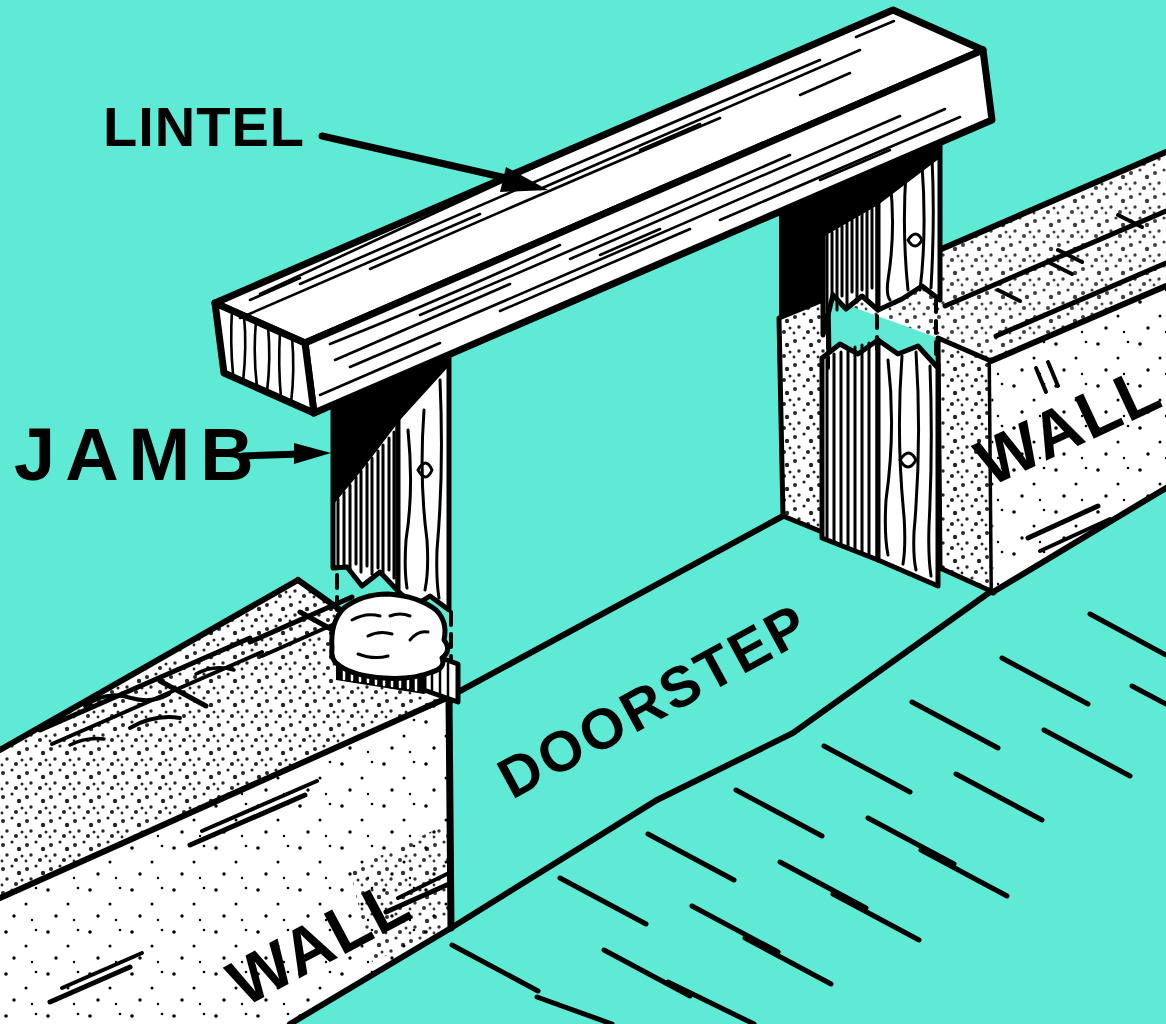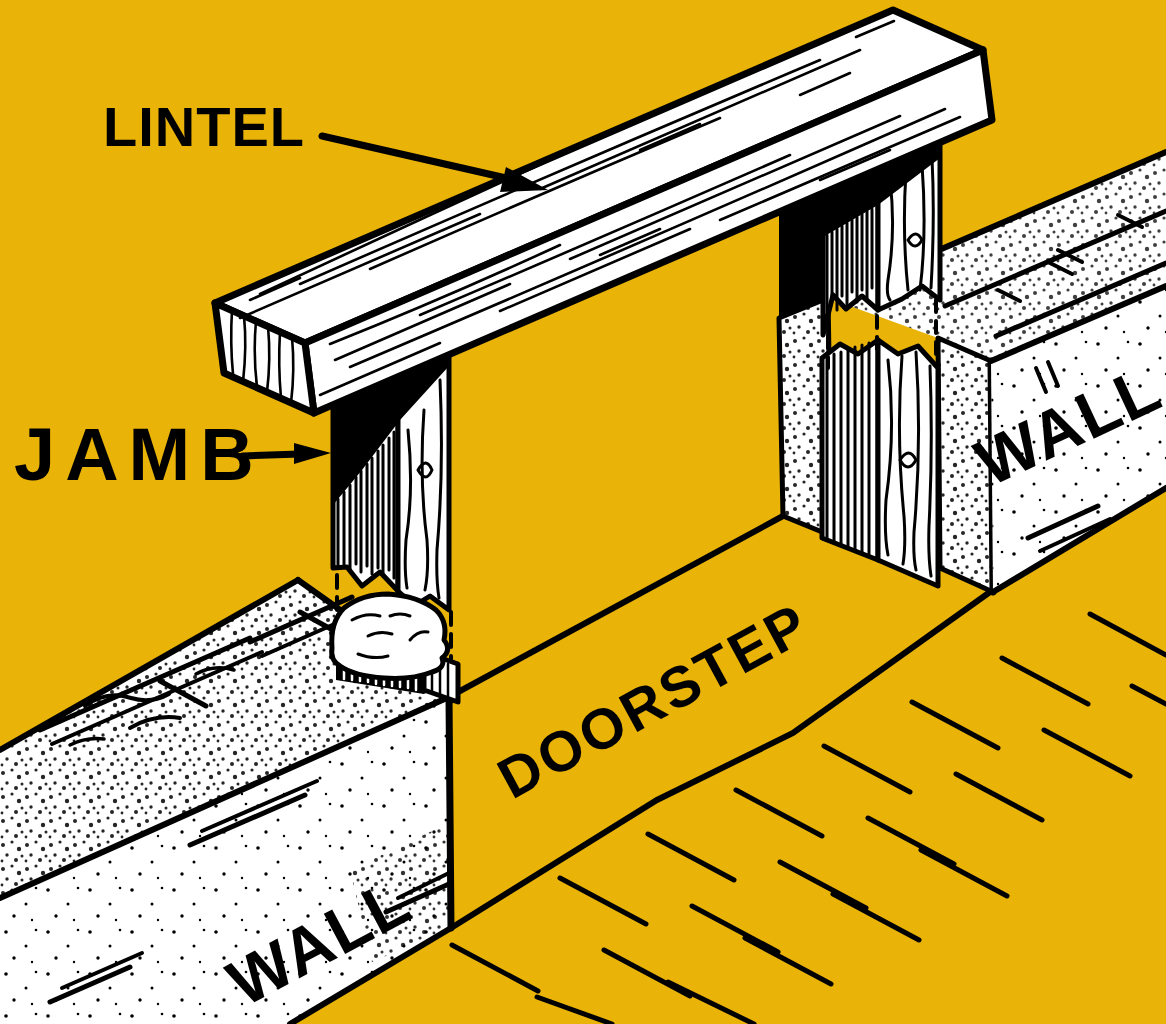--- a/index.html
+++ b/index.html
@@ -1,16 +1,16 @@
 <!DOCTYPE html>
 <html><head>
 <meta charset="utf-8">
 <style>
   html,body{margin:0;padding:0;background:#ffffff;}
-  .stage{position:relative;width:1166px;height:1024px;background:#eab308;overflow:hidden;
+  .stage{position:relative;width:1166px;height:1024px;background:#5eead4;overflow:hidden;
          font-family:"Liberation Sans", sans-serif;}
   svg{display:block}
   text{font-family:"Liberation Sans","DejaVu Sans",sans-serif;fill:#000;}
   .lbl{font-weight:bold;}
 </style>
 </head>
 <body>
 
 <div class="stage">
 <svg width="1166" height="1024" viewBox="0 0 1166 1024">

